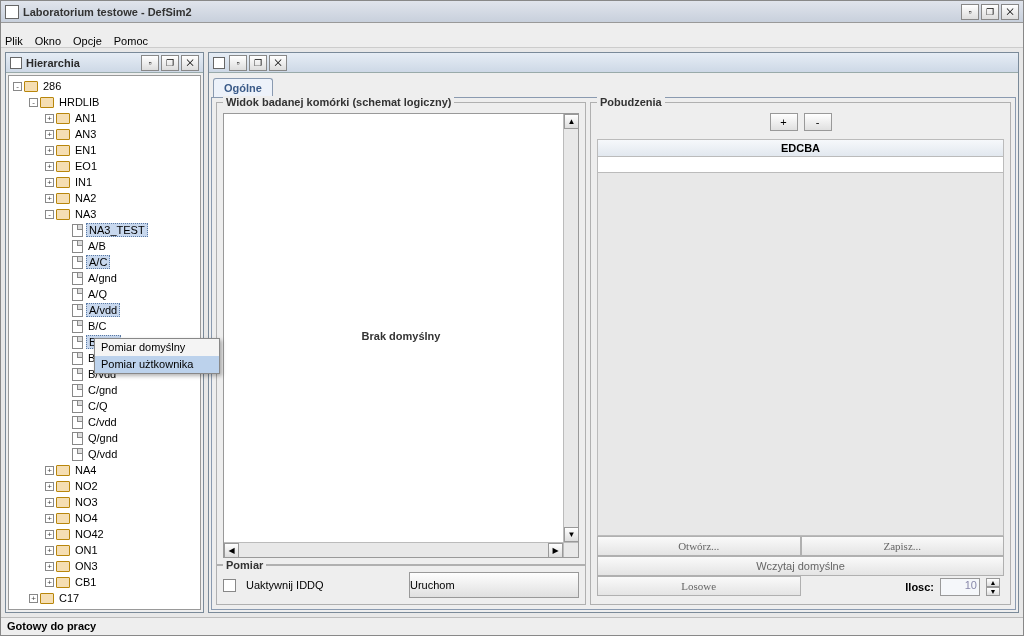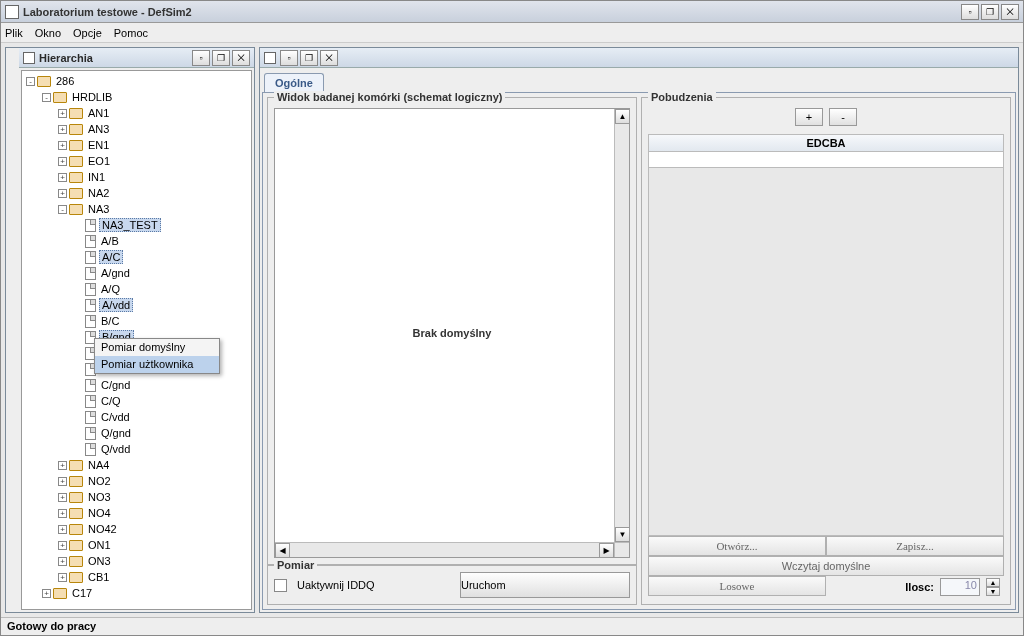--- a/index.html
+++ b/index.html
@@ -5,31 +5,31 @@
 * { box-sizing: border-box; margin: 0; padding: 0; font-family: Arial, sans-serif; font-size: 11px; }
 body { background: #d4d0c8; width: 1024px; height: 636px; overflow: hidden; position: relative; }
 
 .outer-window { width: 1024px; height: 636px; background: #eeeeee; border: 1px solid #888; display: flex; flex-direction: column; }
 .titlebar { height: 22px; background: linear-gradient(#e0e4ec,#c8d0dc); display: flex; align-items: center; padding: 0 4px; border-bottom: 1px solid #999; }
 .title-icon { width: 14px; height: 14px; border: 1px solid #666; background: #fff; margin-right: 4px; }
 .title-text { flex: 1; font-weight: bold; color: #333; }
 .win-btns { display: flex; gap: 2px; }
 .win-btn { width: 18px; height: 16px; border: 1px solid #888; background: linear-gradient(#fff,#ddd); font-size: 9px; text-align: center; line-height: 14px; cursor: pointer; }
 
-.menubar { height: 20px; background: #eeeeee; display: flex; align-items: center; padding: 0 4px; gap: 12px; border-bottom: 1px solid #ccc; }
+.menubar { height: 20px; background: #eeeeee; display: flex; padding: 12px 4px; gap: 12px; border-bottom: 1px solid #ccc; }
 .menu-item { cursor: pointer; }
 
 .workarea { flex: 1; display: flex; gap: 4px; padding: 4px; background: #e8e8e8; }
 
 .inner-window { background: #eeeeee; border: 1px solid #7a8a99; display: flex; flex-direction: column; }
 .inner-titlebar { height: 20px; background: linear-gradient(#e6edf5,#cdd8e6); display: flex; align-items: center; padding: 0 4px; border-bottom: 1px solid #9aa; }
 .inner-title-icon { width: 12px; height: 12px; border: 1px solid #666; background: #fff; margin-right: 4px; }
 .inner-title { flex: 1; font-weight: bold; color: #2a2a2a; }
 
-.left-panel { width: 250px; padding-left: 13px; }
+.left-panel { width: 199px; }
 .right-panel { flex: 1; }
 
 .tree { flex: 1; background: #fff; border: 1px solid #999; margin: 2px; overflow: auto; padding: 2px 0; }
 .tree-row { display: flex; align-items: center; height: 16px; white-space: nowrap; cursor: pointer; }
 .toggle { width: 9px; height: 9px; border: 1px solid #888; margin-right: 2px; font-size: 8px; line-height: 7px; text-align: center; color: #444; background: #fff; }
 .toggle.empty { border: none; background: transparent; }
 .folder-icon { width: 14px; height: 11px; background: #f5deb3; border: 1px solid #b8860b; margin-right: 3px; border-radius: 1px; }
 .file-icon { width: 11px; height: 13px; background: #fff; border: 1px solid #888; margin-right: 3px; position: relative; }
 .file-icon::after { content:''; position:absolute; top:0; right:0; width:4px; height:4px; background:#ddd; border-left:1px solid #888; border-bottom:1px solid #888;}
 .node-label { padding: 0 2px; }

